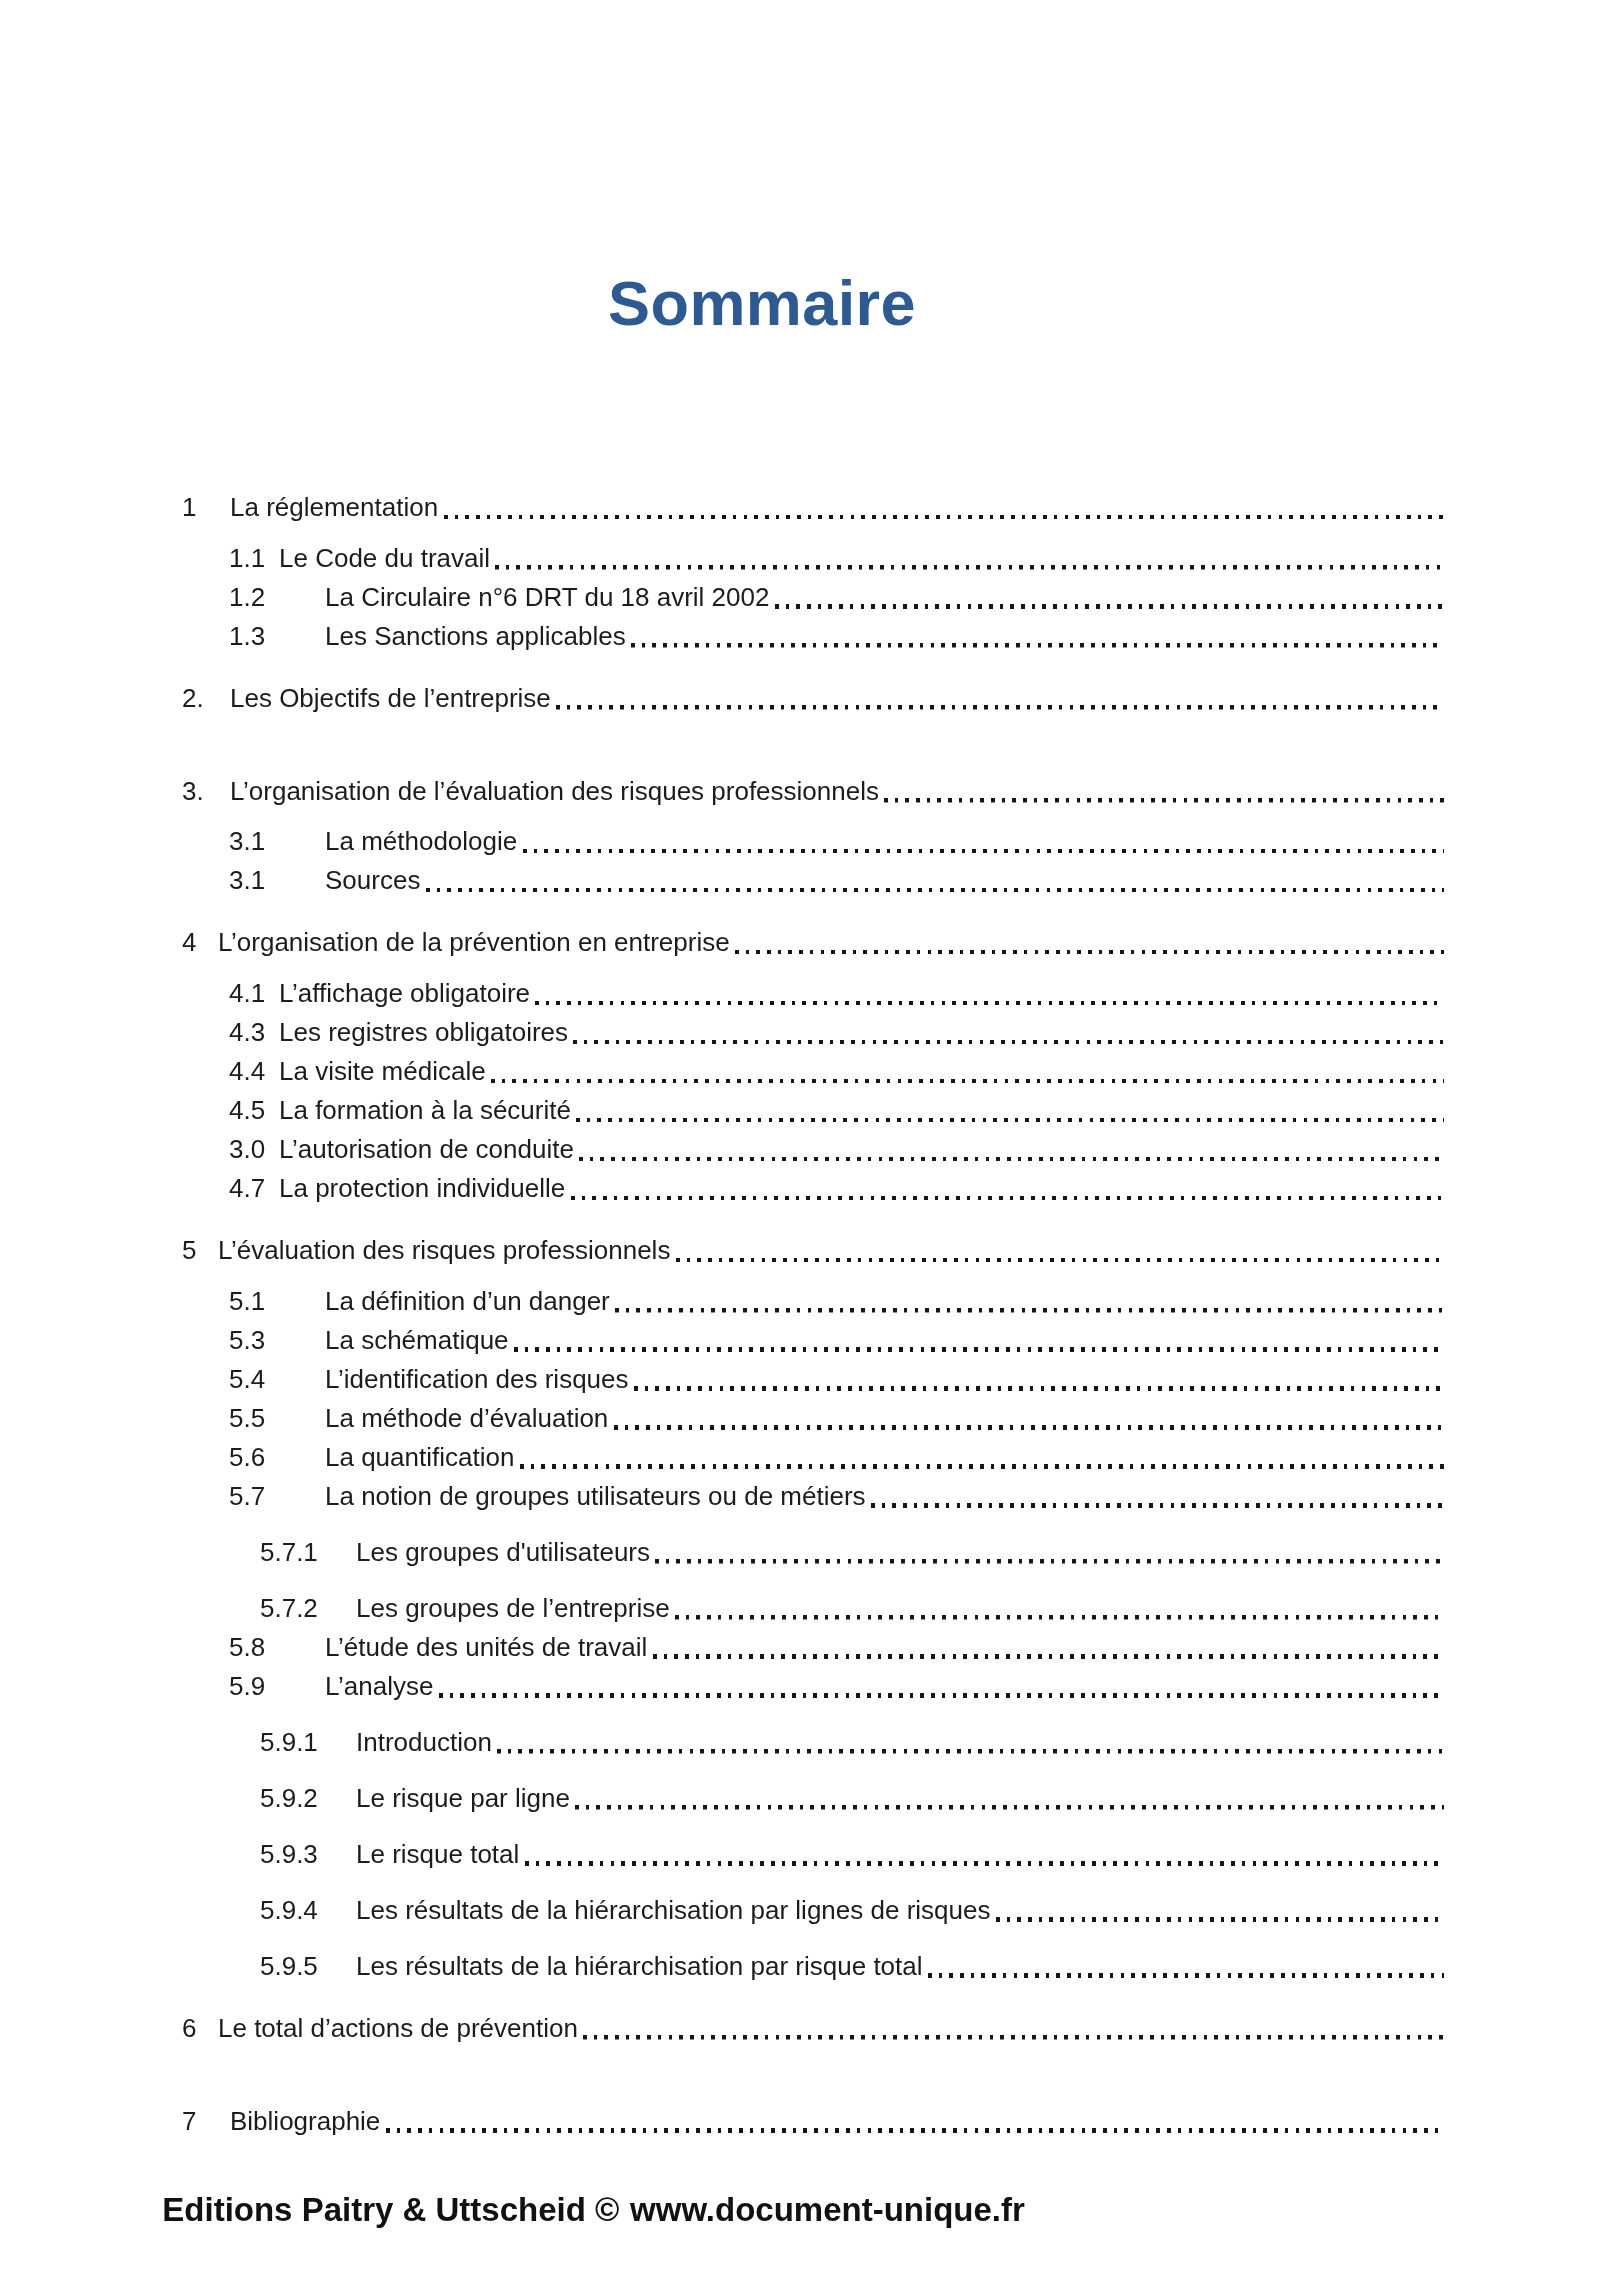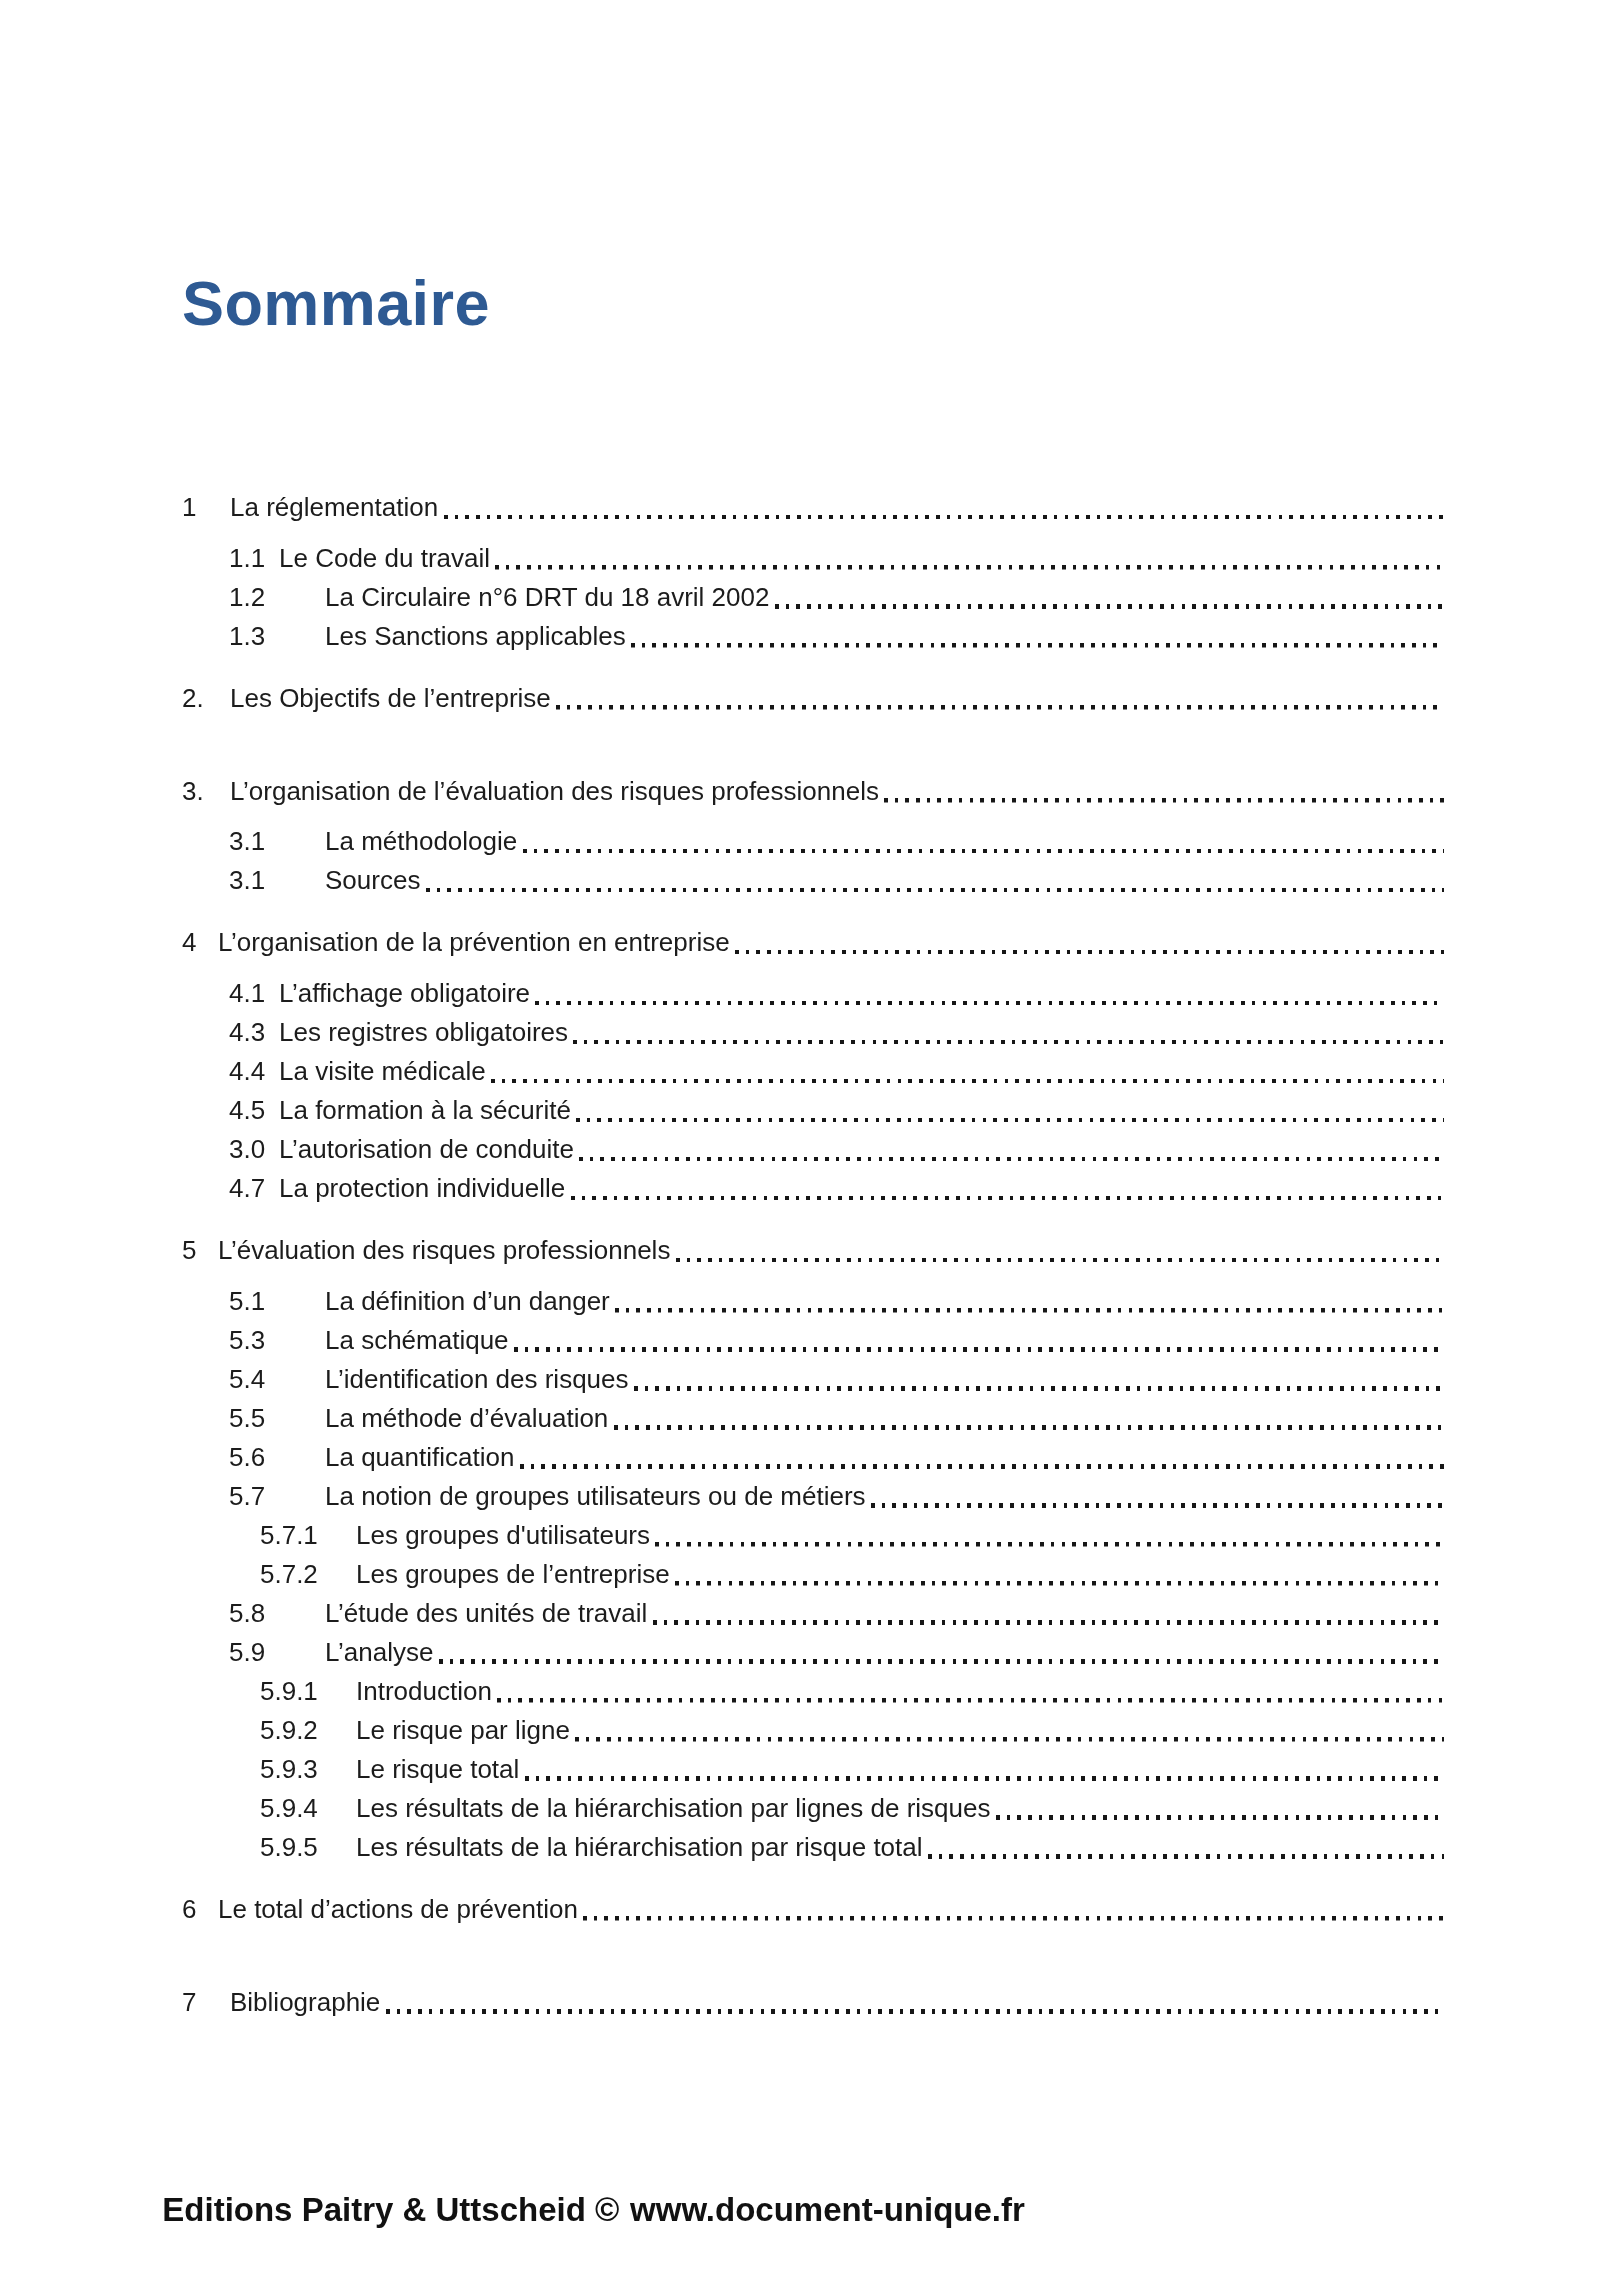--- a/index.html
+++ b/index.html
@@ -18,20 +18,21 @@
     display: flex;
     flex-direction: column;
     padding: 0 178px 64px 182px;
     overflow: hidden;
   }
   .title {
     font-size: 63px;
     font-weight: bold;
     line-height: 1.1;
     color: #2e5a93;
+    text-align: center;
     margin: 269px 102px 150px 0;
     letter-spacing: 0.4px;
   }
   .toc {
     display: block;
   }
   .row {
     display: flex;
     align-items: baseline;
     font-size: 26px;
@@ -57,21 +58,21 @@
   }
   
   .lvl1 { margin-top: 23px; margin-bottom: 11.6px; }
   .toc .row:first-child { margin-top: 0; }
   .lvl1 .num { width: 48px; }
   .lvl1.tab .num { width: 36px; }
   .lvl2 { margin-left: 47px; align-items: center; }
   .lvl2 .num { width: 50px; }
   .lvl2.tab .num { width: 96px; }
   .lvl3 { margin-left: 78px; }
-  .lvl3 .num { width: 96px; }
+  .lvl3 .num { width: 96px; margin-top: 17px; }
   .space-large { margin-top: 54px; }
   .footer {
     margin-top: auto;
     margin-left: -19.7px;
     font-size: 33px;
     font-weight: bold;
     color: #111111;
     white-space: nowrap;
   }
   .footer .sep { display: inline-block; width: 10.7px; }

